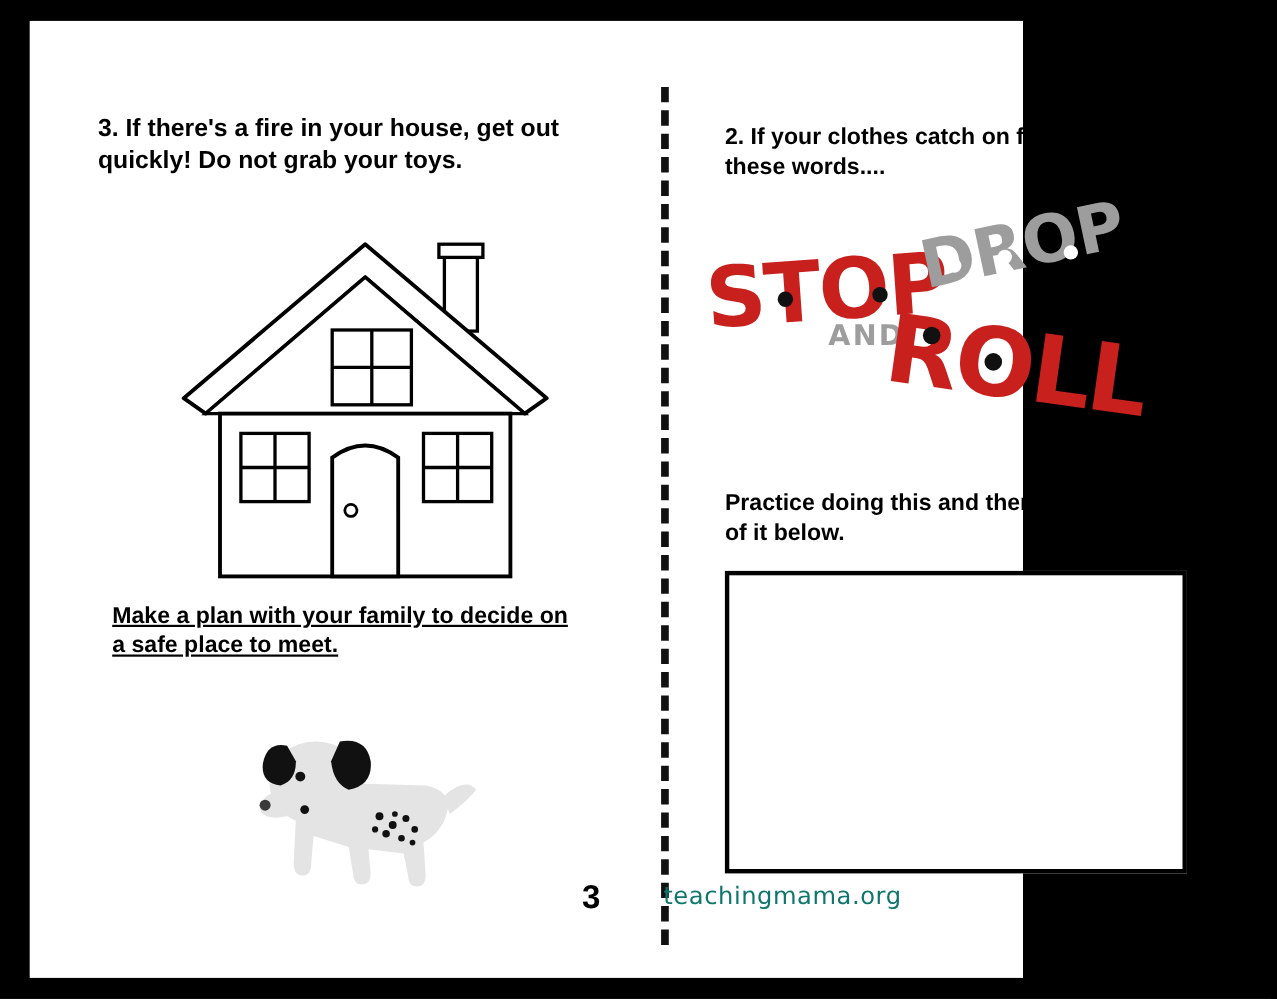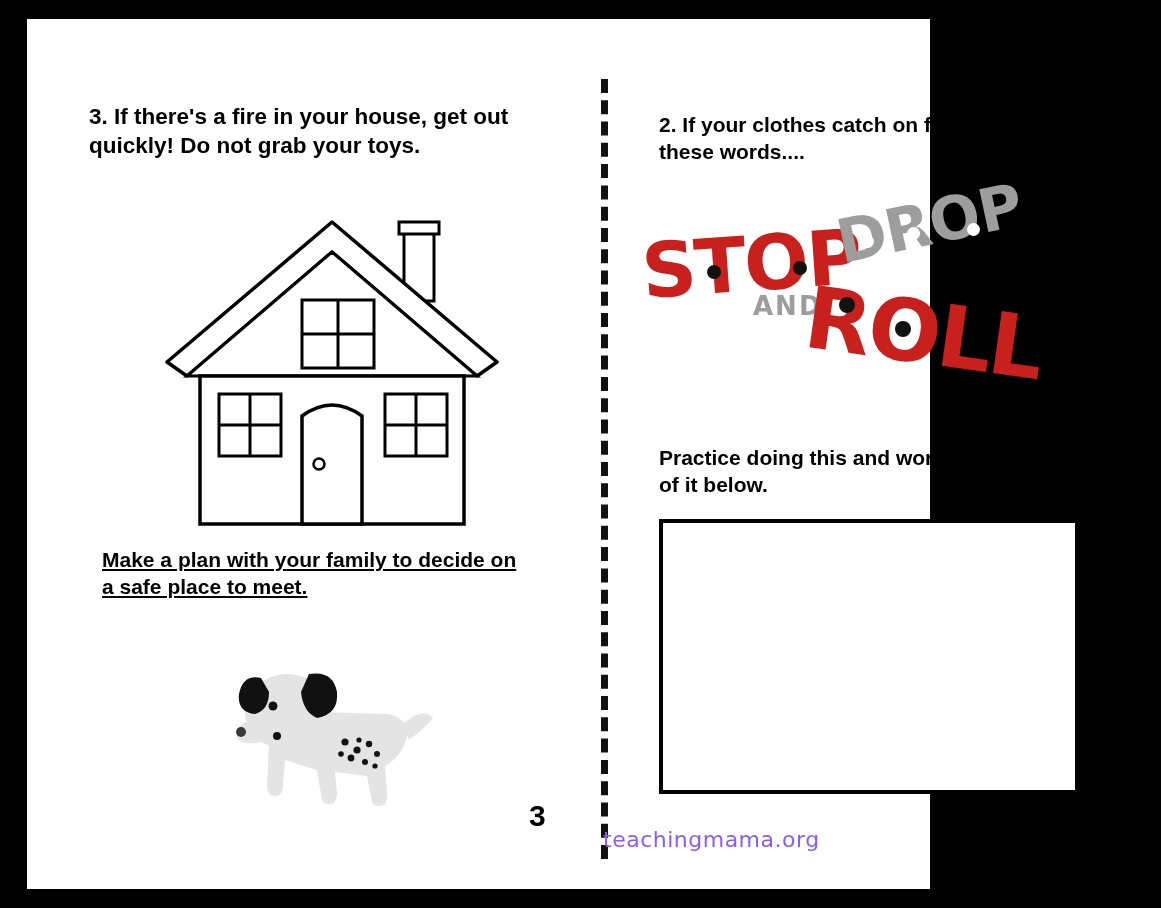--- a/index.html
+++ b/index.html
@@ -83,23 +83,22 @@
   }
   #page-num-left { left: 502px; top: 780px; }
   #page-num-right { left: 460px; top: 780px; }
 
   .credit {
     position: absolute;
     left: 0px;
     top: 784px;
     font-family: "DejaVu Sans", sans-serif;
     font-size: 22px;
-    color: #8b5cf6;
+    color: #0f766e;
     letter-spacing: 0.5px;
-    margin-top: 24px;
   }
 
   .house-wrap {
     position: absolute;
     left: 130px;
     top: 185px;
     width: 380px;
     height: 330px;
   }
   .dog-wrap {
@@ -227,21 +226,21 @@
 
       <span class="dot" style="left:62px; top:66px; width:14px; height:14px; background:#111111;"></span>
       <span class="dot" style="left:148px; top:62px; width:14px; height:14px; background:#111111;"></span>
       <span class="dot" style="left:216px; top:36px; width:13px; height:13px; background:#ffffff;"></span>
       <span class="dot" style="left:262px; top:28px; width:13px; height:13px; background:#ffffff;"></span>
       <span class="dot" style="left:322px; top:24px; width:13px; height:13px; background:#ffffff;"></span>
       <span class="dot" style="left:194px; top:98px; width:16px; height:16px; background:#111111;"></span>
       <span class="dot" style="left:250px; top:122px; width:16px; height:16px; background:#111111;"></span>
     </div>
 
-    <div class="heading" id="right-practice">Practice doing this and words draw a picture of it below.</div>
+    <div class="heading" id="right-practice">Practice doing this and then draw a picture of it below.</div>
 
     <div class="draw-box"></div>
 
     <div class="credit">teachingmama.org</div>
 
     <div class="page-num" id="page-num-right">4</div>
   </div>
 
 </div>
 

